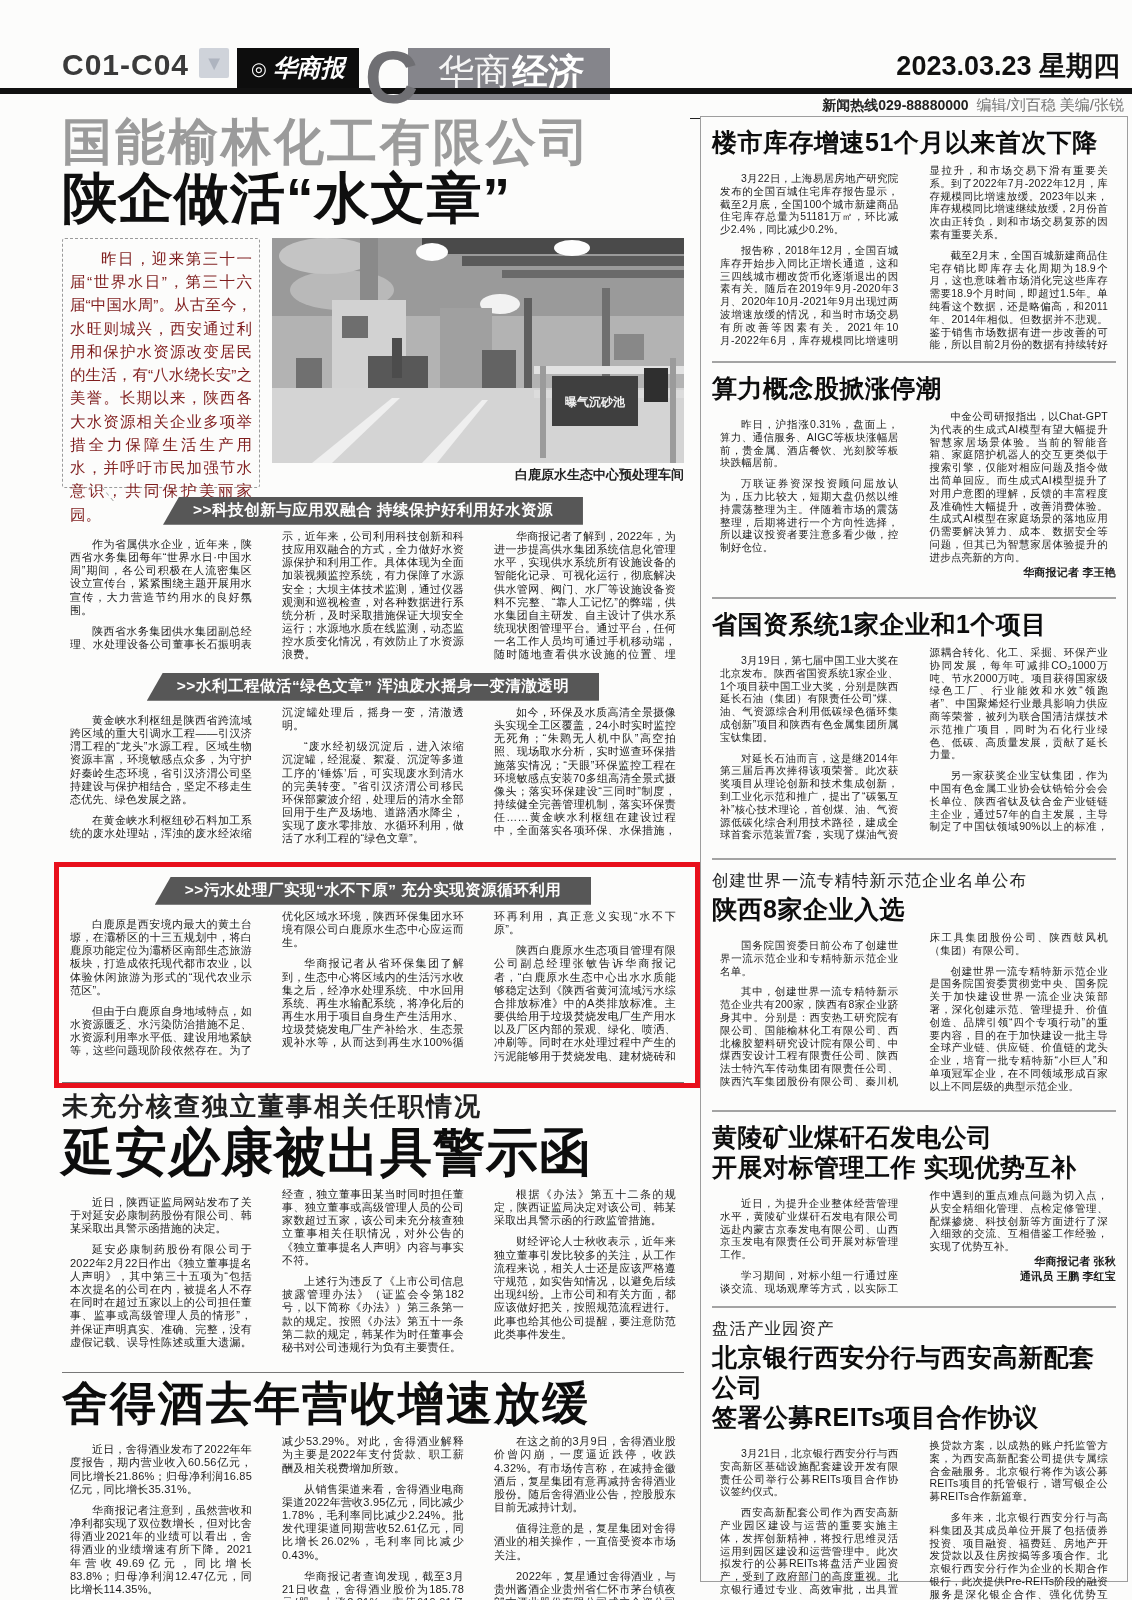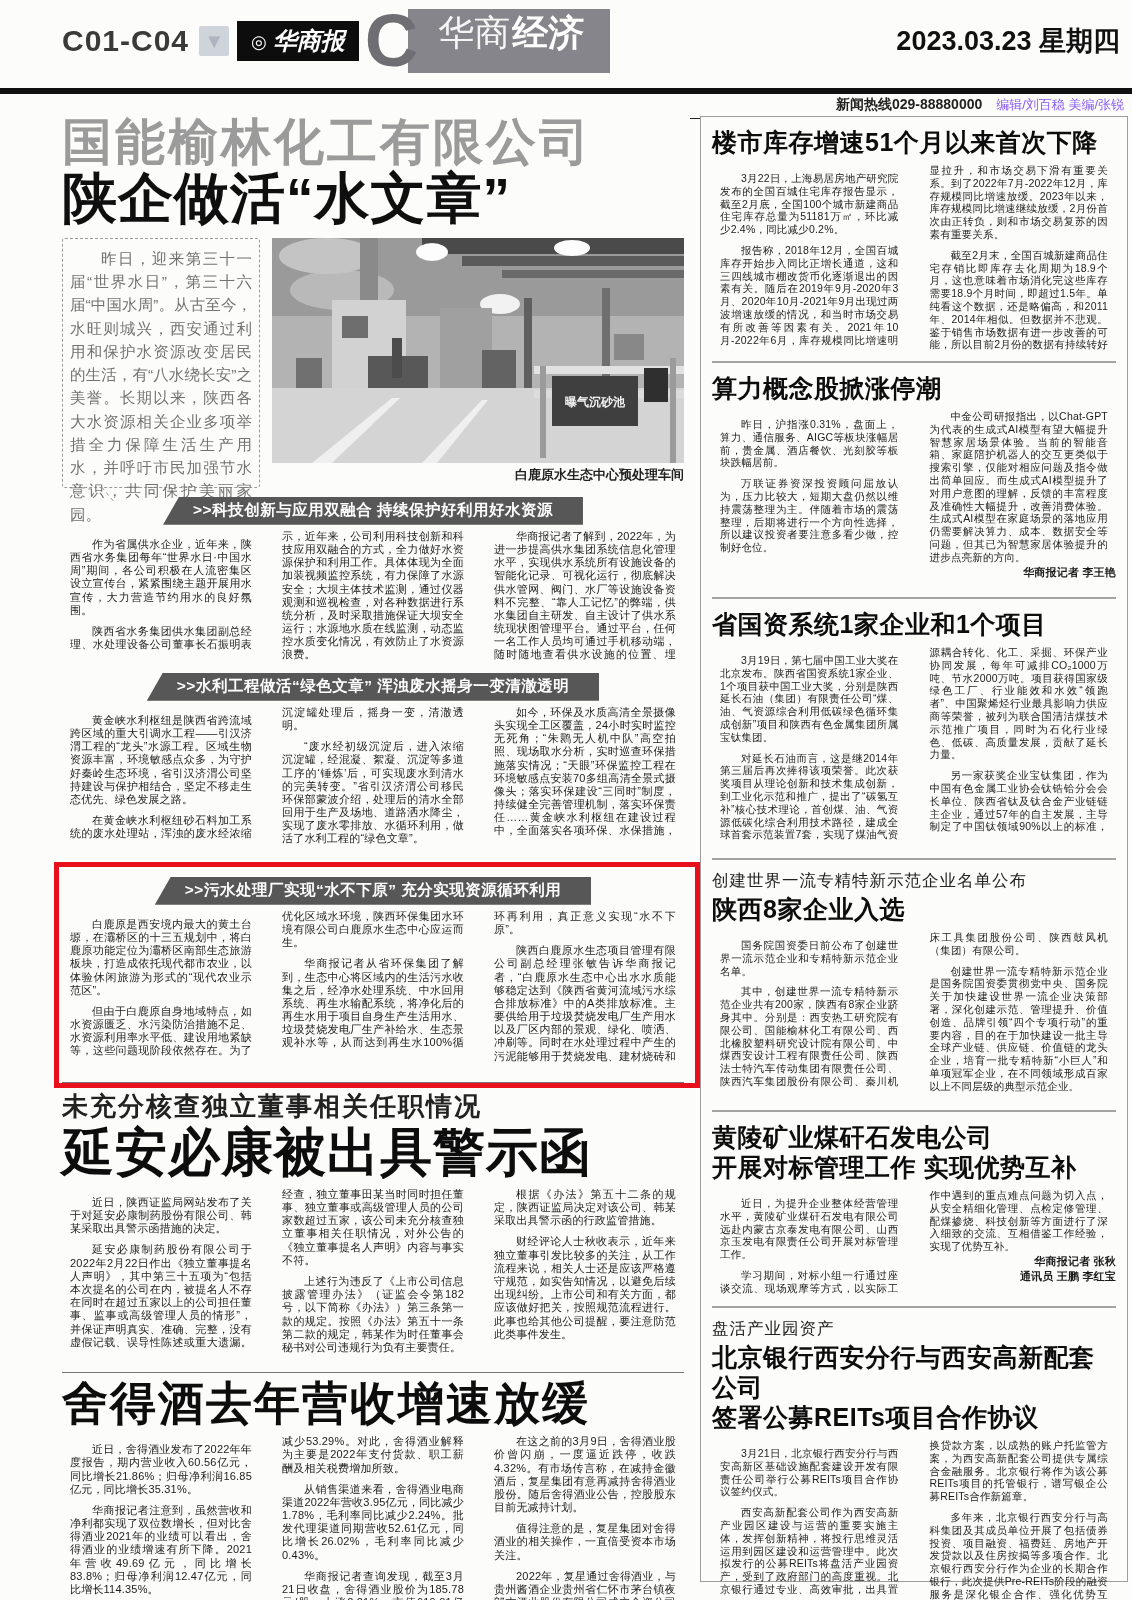--- a/index.html
+++ b/index.html
@@ -1,45 +1,45 @@
 <!DOCTYPE html>
 <html><head>
 <meta charset="utf-8">
 <style>
   html,body{margin:0;padding:0;background:#e8e8e6;}
   .page{position:relative;width:1132px;height:1600px;background:#fcfcfb;margin:0 auto;
         font-family:"Liberation Sans","DejaVu Sans",sans-serif;color:#1c1c1c;overflow:hidden;}
 
   
-  .masthead{position:absolute;left:62px;top:16px;right:8px;height:50px;display:flex;align-items:center;}
+  .masthead{position:absolute;left:62px;top:48px;right:8px;height:50px;display:flex;align-items:flex-start;}
   .page-range{font-size:30px;font-weight:bold;color:#3a3a3a;letter-spacing:1px;margin-right:10px;}
   .tri-box{width:30px;height:30px;background:#cfd3da;display:flex;align-items:center;justify-content:center;
            color:#aeb4bf;font-size:20px;margin-right:8px;border-radius:2px;}
   .paper-logo{background:#0d0d0d;color:#fff;height:40px;padding:0 14px;display:flex;align-items:center;gap:6px;
               font-family:"DejaVu Serif","Liberation Serif",serif;font-style:italic;font-weight:bold;font-size:24px;}
   .logo-emblem{font-size:18px;color:#fff;font-style:normal;}
   .big-c{font-size:74px;font-weight:bold;color:#6f6f73;line-height:0.8;margin:0 -10px 0 6px;z-index:2;}
-  .section-box{background:#85858b;color:#fff;height:48px;padding:0 26px 16px 30px;display:flex;align-items:center;font-size:36px;}
+  .section-box{background:#85858b;color:#fff;height:48px;padding:0 26px 4px 30px;display:flex;align-items:center;font-size:36px;}
   .section-box .light{font-weight:normal;opacity:.92;}
   .section-box b{font-weight:bold;margin-left:2px;}
   .mast-date{margin-left:auto;font-size:27px;font-weight:bold;color:#111;padding-right:4px;}
   .thick-rule{position:absolute;left:0;right:0;top:88px;height:6px;background:#111;}
   .hotline-bar{position:absolute;left:690px;right:8px;top:96px;height:22px;text-align:right;
                border-bottom:1.5px solid #222;font-size:14px;color:#222;}
   .hotline-bar b{font-weight:bold;}
-  .hotline-bar .eds{font-size:13px;color:#8b5cf6;margin-left:10px;}
+  .hotline-bar .eds{font-size:15px;color:#737373;margin-left:4px;}
 
   
   .left-main{position:absolute;left:62px;top:116px;width:622px;}
   .hl-top{font-size:50px;font-weight:bold;color:#9b9b9b;letter-spacing:3px;line-height:1.04;}
   .hl-main{font-size:55px;font-weight:bold;color:#0f0f0f;letter-spacing:1px;line-height:1.05;margin-top:2px;}
 
   .lead-media{display:flex;margin-top:10px;}
   .intro-bubble{width:192px;border:1.6px dashed #9a9a9a;border-radius:3px;padding:8px 7px;
-                font-size:15.5px;line-height:1.5;text-align:justify;text-indent:2em;color:#737373;position:relative;height:232px;}
+                font-size:15.5px;line-height:1.5;text-align:justify;text-indent:2em;color:#7f1d1d;position:relative;height:232px;}
   .intro-tail{position:absolute;left:18px;bottom:-14px;width:26px;height:14px;
               border-right:1.6px dashed #9a9a9a;transform:skewX(40deg);}
   .photo-wrap{width:412px;margin-left:12px;}
   .photo-wrap svg{display:block;}
   .photo-caption{text-align:right;font-size:13px;font-weight:bold;color:#222;margin-top:3px;}
 
   .sec-bar{width:fit-content;margin:9px auto 5px;background:#575757;color:#fff;font-size:15.5px;font-weight:bold;
            padding:3px 30px 4px;clip-path:polygon(16px 0,100% 0,100% 100%,0 100%);letter-spacing:0.5px;}
   .cols3{column-count:3;column-gap:14px;font-size:11px;line-height:1.2;letter-spacing:0.2px;overflow:hidden;}
   .cols2{column-count:2;column-gap:15px;font-size:10.5px;line-height:1.22;letter-spacing:0.2px;overflow:hidden;}

